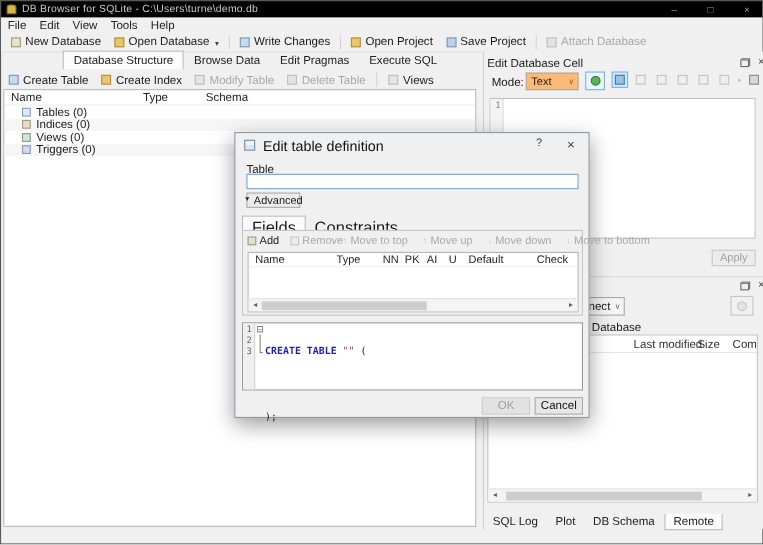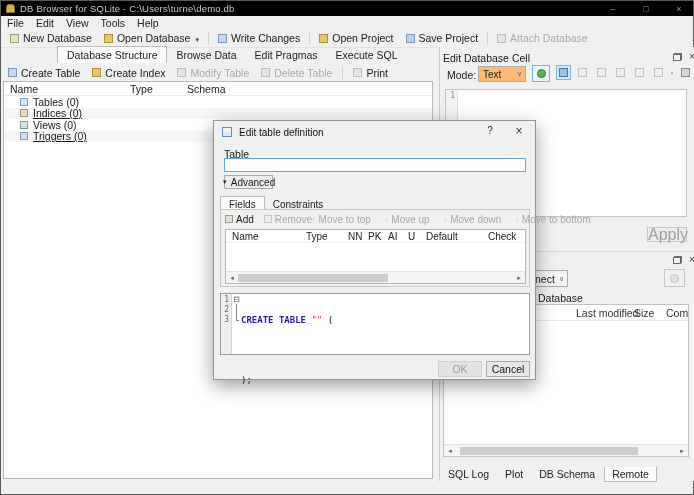--- a/index.html
+++ b/index.html
@@ -39,21 +39,21 @@
 
   
   .struct-toolbar { position:absolute; left:2px; top:63px; height:17px; display:flex; align-items:center; gap:2px; }
   .struct-toolbar .tbtn { padding:1px 5px; }
 
   
   .tree-panel { position:absolute; left:2px; top:80px; width:430px; height:398px; background:#fff; border:1px solid #b9b9b9; }
   .tree-header { position:relative; height:14px; border-bottom:1px solid #ececec; font-size:10.5px; color:#222; }
   .tree-header span { position:absolute; top:1px; }
   .tree-row { position:relative; height:11.5px; display:flex; align-items:center; padding-left:16px; font-size:10.5px; }
-  .tree-row.alt { background:#f6f6f6;text-decoration:underline; }
+  .tree-row.alt { background:#f6f6f6; }
   .tree-ico { width:8px; height:8px; border:1px solid #88a0be; background:#dce9f6; margin-right:5px; flex:0 0 auto; }
   .tree-ico.idx { background:#e7dccb; border-color:#ab9a78; }
   .tree-ico.view { background:#d6e4dc; border-color:#7e9c8b; }
   .tree-ico.trig { background:#d3dbee; border-color:#8898c0; }
 
   
   .dock-col { position:absolute; left:438px; top:46px; width:256px; height:434px; background:#f0f0f0; border-left:1px solid #cfcfcf; }
   .dock-title { position:absolute; left:442px; height:14px; display:flex; align-items:center; font-size:10.5px; color:#1a1a1a; }
   .dock-btns { position:absolute; display:flex; gap:7px; align-items:center; }
   .float-ico { position:relative; width:9px; height:8px; display:inline-block; }
@@ -70,21 +70,21 @@
   .cell-icons { position:absolute; left:555px; top:64px; display:flex; gap:4px; align-items:center; }
   .cico { width:15px; height:15px; display:flex; align-items:center; justify-content:center; }
   .cico .shape { width:9px; height:9px; border:1px solid #c2c2c2; background:#eee; }
   .cico.on { background:#cde8ff; border:1px solid #7db4e0; }
   .cico.on .shape { border-color:#4a79a8; background:#9cc2e0; }
   .cico.ena .shape { border-color:#8a8a8a; background:#d8d8d8; }
   .cico.dotsep { width:4px; } .cico.dotsep .shape { width:2px; height:2px; border:none; background:#b5b5b5; }
 
   .cell-editor { position:absolute; left:444px; top:88px; width:242px; height:128px; background:#fff; border:1px solid #c3c3c3; display:flex; }
   .gutter { width:12px; background:#f3f3f3; border-right:1px solid #e2e2e2; font-family:"DejaVu Sans Mono", monospace; font-size:8px; color:#888; text-align:right; padding:1px 2px 0 0; }
-  .apply-btn { position:absolute; left:646px; top:226px; width:40px; height:15px; background:#ececec; border:1px solid #c9c9c9; color:#a0a0a0; font-size:16px; text-align:center; line-height:13px; }
+  .apply-btn { position:absolute; left:646px; top:226px; width:40px; height:15px; background:#ececec; border:1px solid #c9c9c9; color:#a0a0a0; font-size:10px; text-align:center; line-height:13px; }
 
   .dock2-border { position:absolute; left:439px; top:250px; width:255px; height:1px; background:#d8d8d8; }
   .identity-select { position:absolute; left:442px; top:269px; width:125px; height:17px; background:#f4f4f4; border:1px solid #a9a9a9; display:flex; align-items:center; justify-content:flex-end; overflow:hidden; padding-right:3px; gap:4px; font-size:10.5px; }
   .identity-select .arr { font-size:7px; color:#666; }
   .remote-connect-btn { position:absolute; left:663px; top:268px; width:21px; height:18px; background:#f1f1f1; border:1px solid #c6c6c6; display:flex; align-items:center; justify-content:center; }
   .remote-connect-btn .shape { width:9px; height:9px; border-radius:50%; border:1px solid #c4c4c4; background:#e2e2e2; }
   .remote-section-label { position:absolute; left:516px; top:291px; font-size:10.5px; color:#1a1a1a; }
 
   .remote-table { position:absolute; left:442px; top:303px; width:246px; height:153px; background:#fff; border:1px solid #c3c3c3; }
   .remote-table .hdr { position:relative; height:16px; border-bottom:1px solid #e7e7e7; font-size:10.5px; color:#333; overflow:hidden; }
@@ -104,29 +104,29 @@
   .grip { position:absolute; right:2px; bottom:2px; width:9px; height:9px;
     background:
       radial-gradient(circle at 8px 8px, #b9b9b9 1px, transparent 1.3px),
       radial-gradient(circle at 8px 4px, #b9b9b9 1px, transparent 1.3px),
       radial-gradient(circle at 4px 8px, #b9b9b9 1px, transparent 1.3px); }
 
   
   .dialog { position:absolute; left:212px; top:119px; width:323px; height:260px; background:#f0f0f0; border:1px solid #8f979e; box-shadow:0 6px 18px rgba(0,0,0,.38); z-index:10; }
   .dlg-title { position:relative; height:22px; display:flex; align-items:center; padding:0 8px; }
   .dlg-ico { width:10px; height:10px; border:1px solid #6a8ab8; background:linear-gradient(#eef4fb 50%, #d7e5f4 50%); margin-right:7px; }
-  .dlg-title .txt { font-size:10px; color:#111; }
+  .dlg-title .txt { font-size:13px; color:#111; }
   .dlg-help { position:absolute; right:38px; top:4px; width:14px; height:14px; text-align:center; font-size:10px; color:#333; }
   .dlg-close { position:absolute; right:8px; top:3px; width:16px; height:16px; text-align:center; font-size:12px; color:#333; line-height:15px; }
   .dlg-label { position:absolute; left:10px; top:27px; font-size:10.5px; }
   .dlg-input { position:absolute; left:10px; top:37px; width:302px; height:14px; background:#fff; border:1px solid #6aa6d8; }
   .adv-btn { position:absolute; left:10px; top:54px; width:49px; height:14px; background:#ececec; border:1px solid #ababab; display:flex; align-items:center; justify-content:center; gap:3px; font-size:10px; }
   .adv-btn .tri { font-size:6px; color:#222; }
   .dlg-tabs { position:absolute; left:6px; top:75px; display:flex; align-items:flex-end; }
-  .dtab { padding:2px 8px; font-size:10px;text-align:center; }
+  .dtab { padding:2px 8px; font-size:15px;text-align:center; }
   .dtab.active { background:#fbfbfb; border:1px solid #bcbcbc; border-bottom:none; }
   .tab-pane { position:absolute; left:6px; top:88px; width:310px; height:78px; border:1px solid #c6c6c6; background:#f0f0f0; }
   .pane-toolbar { position:absolute; left:2px; top:2px; width:306px; height:14px; display:flex; align-items:center; font-size:10px; }
   .pbtn { display:inline-flex; align-items:center; gap:3px; white-space:nowrap; }
   .pbtn .mini { width:8px; height:8px; border:1px solid #9a9a9a; background:#e7e0c8; }
   .pbtn.disabled { color:#a8a8a8; } .pbtn.disabled .mini { border-color:#c6c6c6; background:#ececec; }
   .pbtn .marr { font-size:7px; color:#b8b8b8; }
   .fields-grid { position:absolute; left:4px; top:19px; width:301px; height:55px; background:#fff; border:1px solid #b5b5b5; }
   .fields-grid .hdr { position:relative; height:13px; font-size:10px; color:#222; border-bottom:1px solid #eee; }
   .fields-grid .hdr span { position:absolute; top:1px; }
@@ -220,21 +220,21 @@
       <span class="ico gray"></span>
       <span>Modify Table</span>
     </span>
     <span class="tbtn disabled">
       <span class="ico gray"></span>
       <span>Delete Table</span>
     </span>
     <span class="tsep"></span>
     <span class="tbtn">
       <span class="ico gray"></span>
-      <span>Print</span>
+      <span>Views</span>
     </span>
   </div>
 
   <div class="tree-panel">
     <div class="tree-header">
       <span style="left:6px">Name</span>
       <span style="left:126px">Type</span>
       <span style="left:183px">Schema</span>
     </div>
     <div class="tree-row">

